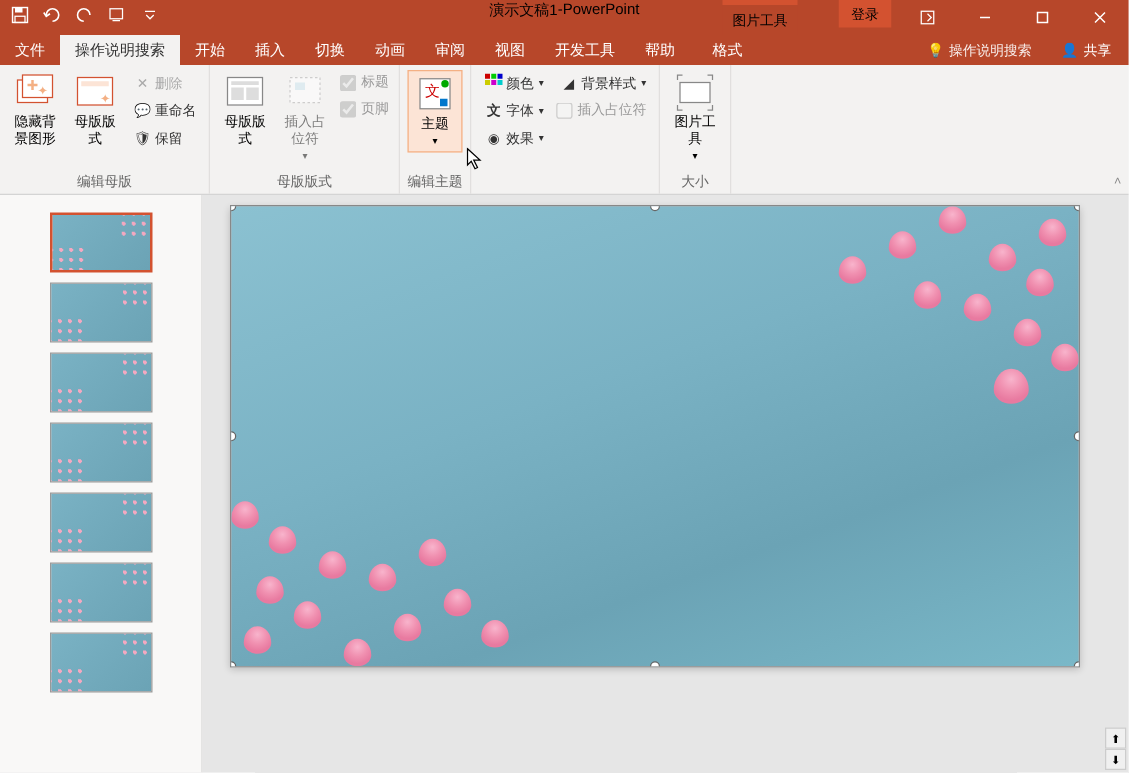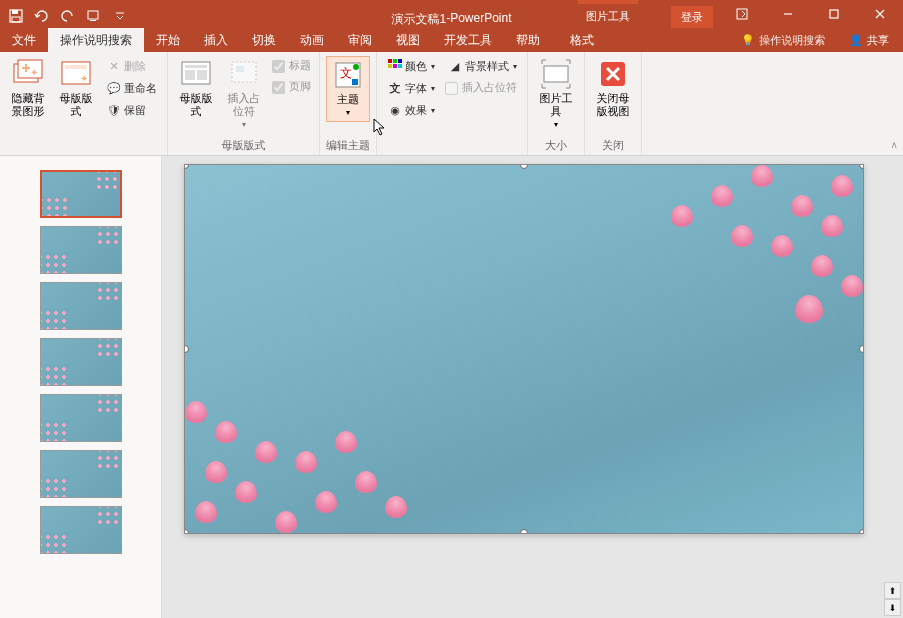--- a/index.html
+++ b/index.html
@@ -1,18 +1,18 @@
 <!DOCTYPE html>
 <html><head>
 <meta charset="utf-8">
 <style>
 * { margin: 0; padding: 0; box-sizing: border-box; font-family: "Microsoft YaHei", sans-serif; }
 body { background: #fff; width: 903px; height: 618px; overflow: hidden; font-size: 12px; }
 
-.titlebar { background: #b7472a; height: 28px; display: flex; align-items: flex-end; color: #ffffff; position: relative; }
+.titlebar { background: #b7472a; height: 28px; display: flex; align-items: flex-start; color: #000000; position: relative; }
 .qat { display: flex; gap: 2px; padding-left: 4px; }
 .qat-btn { width: 24px; height: 24px; display: flex; align-items: center; justify-content: center; cursor: pointer; }
 .title-text { position: absolute; left: 50%; transform: translateX(-50%); display: flex; }
 .context-tab { position: absolute; left: 578px; background: #b7472a; height: 28px; padding: 0 8px; display: flex; align-items: center; border-top: 4px solid #d35230; font-size: 11px; }
 .account { position: absolute; right: 190px; background: #d35230; height: 22px; padding: 0 10px; display: flex; align-items: center; font-size: 11px; }
 .win-controls { position: absolute; right: 0; display: flex; }
 .win-btn { width: 46px; height: 28px; display: flex; align-items: center; justify-content: center; cursor: pointer; }
 
 .tabs { background: #b7472a; height: 24px; display: flex; color: #fff; font-size: 12px; text-align: right; }
 .tab { padding: 0 12px; display: flex; align-items: center; cursor: pointer; }
@@ -176,20 +176,21 @@
         <div class="small-btn">
             <span class="small-icon">💬</span>
             <span>重命名</span>
           </div>
         <div class="small-btn">
             <span class="small-icon">🛡</span>
             <span>保留</span>
           </div>
       </div>
     </div>
+    <div class="group-label">编辑母版</div>
   </div>
 
   <div class="group">
     <div class="group-content">
       <div class="big-btn">
         <div class="big-icon">
             <svg width="32" height="32" viewBox="0 0 32 32">
               <rect x="2" y="4" width="28" height="22" fill="#fff" stroke="#888"></rect>
               <rect x="5" y="7" width="22" height="3" fill="#ddd"></rect>
               <rect x="5" y="12" width="10" height="10" fill="#ddd"></rect>
@@ -291,34 +292,20 @@
               <path d="M2 6 L2 2 L6 2 M26 2 L30 2 L30 6 M30 26 L30 30 L26 30 M6 30 L2 30 L2 26" stroke="#888" fill="none"></path>
             </svg>
           </div>
         <span>图片工具</span>
         <span style="font-size:8px">▾</span>
       </div>
     </div>
     <div class="group-label">大小</div>
   </div>
 
-  <div class="group">
-    <div class="group-content">
-      <div class="big-btn">
-        <div class="big-icon">
-            <svg width="32" height="32" viewBox="0 0 32 32">
-              <rect x="4" y="4" width="24" height="24" rx="3" fill="#e74c3c"></rect>
-              <path d="M10 10 L22 22 M22 10 L10 22" stroke="#fff" stroke-width="3"></path>
-            </svg>
-          </div>
-        <span>关闭母版视图</span>
-      </div>
-    </div>
-    <div class="group-label">关闭</div>
-  </div>
 
   <div style="flex:1;position:relative">
     <span style="position:absolute;right:6px;bottom:4px;font-size:10px;color:#888;cursor:pointer">˄</span>
   </div>
 </div>
 
 <svg class="cursor-ptr" viewBox="0 0 14 18">
     <path d="M1 1 L1 14 L4 11 L7 17 L9 16 L6 10 L11 10 Z" fill="#fff" stroke="#000"></path>
   </svg>
 

